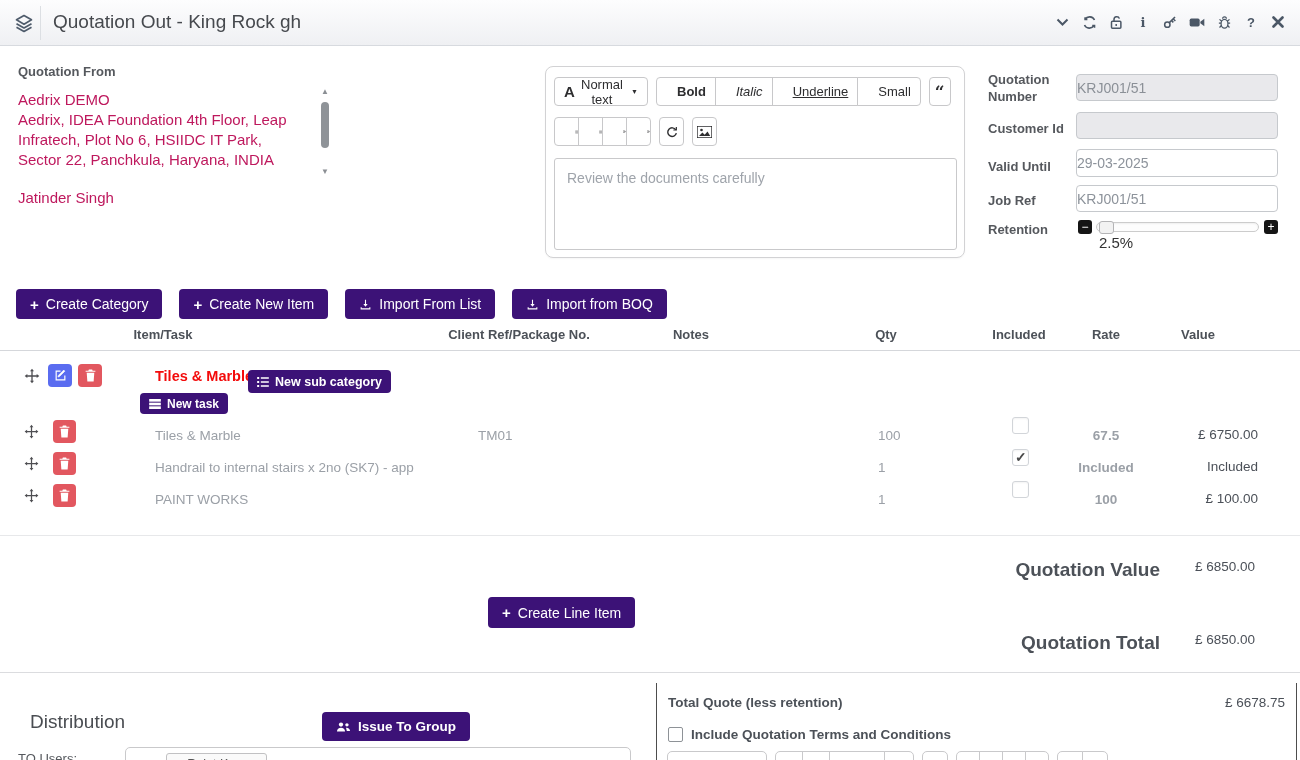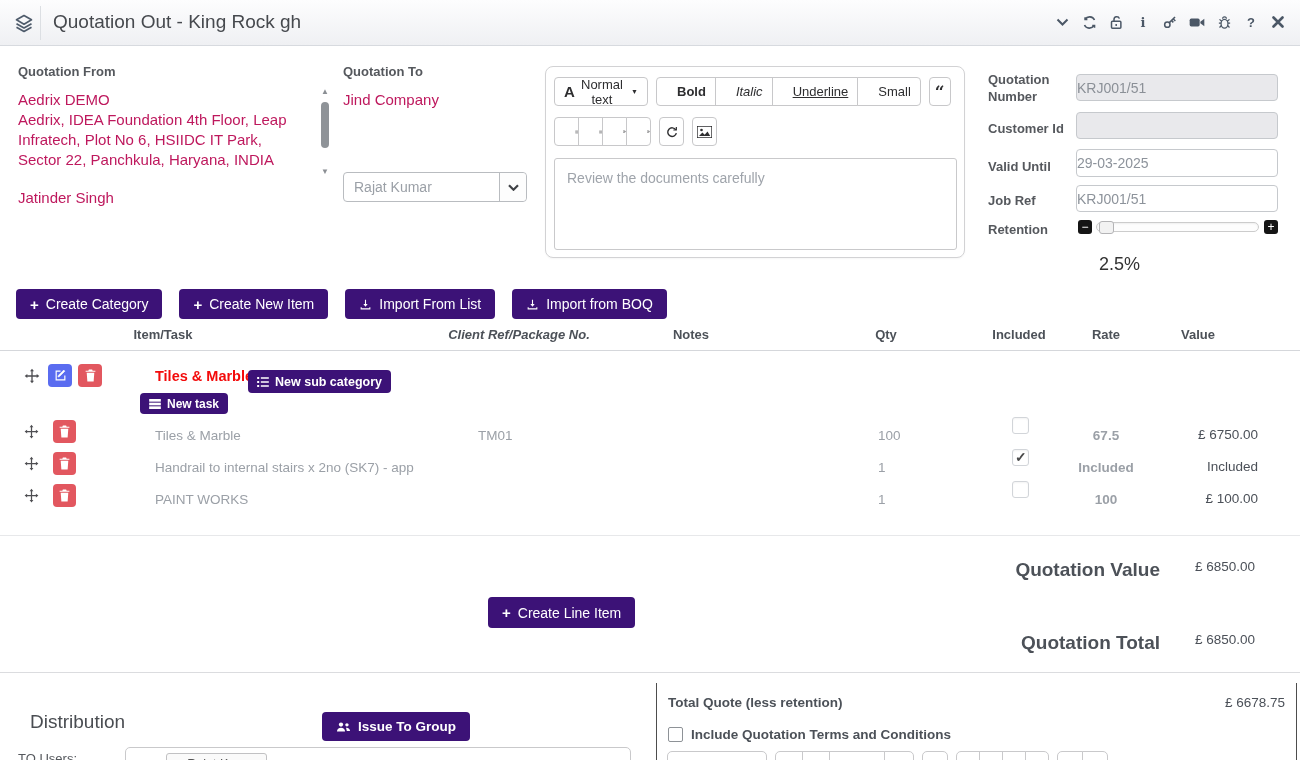--- a/index.html
+++ b/index.html
@@ -80,21 +80,21 @@
     font-size:12px; line-height:12px; text-align:center; cursor:pointer; padding:0;
   }
   .slider-track {
     position:absolute; left:1096px; top:222px; width:163px; height:10px;
     border:1px solid #cccccc; border-radius:6px; background:#fdfdfd; box-shadow:inset 0 1px 2px rgba(0,0,0,.06);
   }
   .slider-handle {
     position:absolute; left:2px; top:-2px; width:15px; height:13px;
     background:#f2f2f2; border:1px solid #b4b4b6; border-radius:3px; cursor:pointer;
   }
-  .slider-value { position:absolute; left:1099px; top:234px; font-size:18px; color:#333;margin-top:20px; }
+  .slider-value { position:absolute; left:1099px; top:234px; font-size:15px; color:#333; }
 
   
   .pbtn {
     background:#3c1277; color:#fff; border:none; border-radius:4px; cursor:pointer;
     display:inline-flex; align-items:center; justify-content:center; gap:7px;
     font-family:"Liberation Sans", sans-serif; font-size:14px; height:30px; padding:0 14px;
   }
   .pbtn .plus { font-size:15px; font-weight:bold; line-height:1; }
   .btnrow { position:absolute; left:16px; top:289px; display:flex; gap:17px; }
 
@@ -227,32 +227,20 @@
       <div>Aedrix, IDEA Foundation 4th Floor, Leap Infratech, Plot No 6, HSIIDC IT Park, Sector 22, Panchkula, Haryana, INDIA</div>
     </div>
     <div class="fakescroll">
       <span class="arr" style="top:0;">▲</span>
       <span class="thumb"></span>
       <span class="arr" style="bottom:0;">▼</span>
     </div>
     <div class="gray-text" style="margin-top:18px;">Jatinder Singh</div>
   </div>
 
-  <div class="abs" style="left:343px; top:64px; width:190px;">
-    <div class="sec-label">Quotation To</div>
-    <div class="gray-text" style="margin-top:11px;">Jind Company</div>
-    <div class="dropdown">
-      <span class="dd-text">Rajat Kumar</span>
-      <span class="dd-btn">
-        <svg width="11" height="7" viewBox="0 0 11 7" fill="none" stroke="#3f4246" stroke-width="2.2">
-            <path d="m1 1.2 4.5 4.5L10 1.2"></path>
-          </svg>
-      </span>
-    </div>
-  </div>
 
   <div class="editor">
     <div class="ed-row" style="top:10px; gap:8px;">
       <button class="ed-btn ed-style">
         <span class="bigA">A</span>
         <span>Normal text</span>
         <span class="caret">▼</span>
       </button>
       <span class="ed-group">
         <button class="ed-btn ed-bold">Bold</button>
@@ -364,21 +352,21 @@
             <path d="M11 3h2v8h3l-4 5-4-5h3z"></path>
             <path d="M3 17h2v2h14v-2h2v4H3z"></path>
           </svg>
       </span>
       <span>Import from BOQ</span>
     </button>
   </div>
 
   <div class="thead">
     <span class="th" style="left:163px;">Item/Task</span>
-    <span class="th" style="left:519px;font-style:italic;">Client Ref/Package No.</span>
+    <span class="th" style="left:519px;">Client Ref/Package No.</span>
     <span class="th" style="left:691px;">Notes</span>
     <span class="th" style="left:886px;">Qty</span>
     <span class="th" style="left:1019px;">Included</span>
     <span class="th" style="left:1106px;">Rate</span>
     <span class="th" style="left:1198px;">Value</span>
   </div>
   <div class="hline" style="top:350px;"></div>
 
   <div class="trow" style="top:360px; height:30px;">
     <span class="c-move" style="top:8px;">

